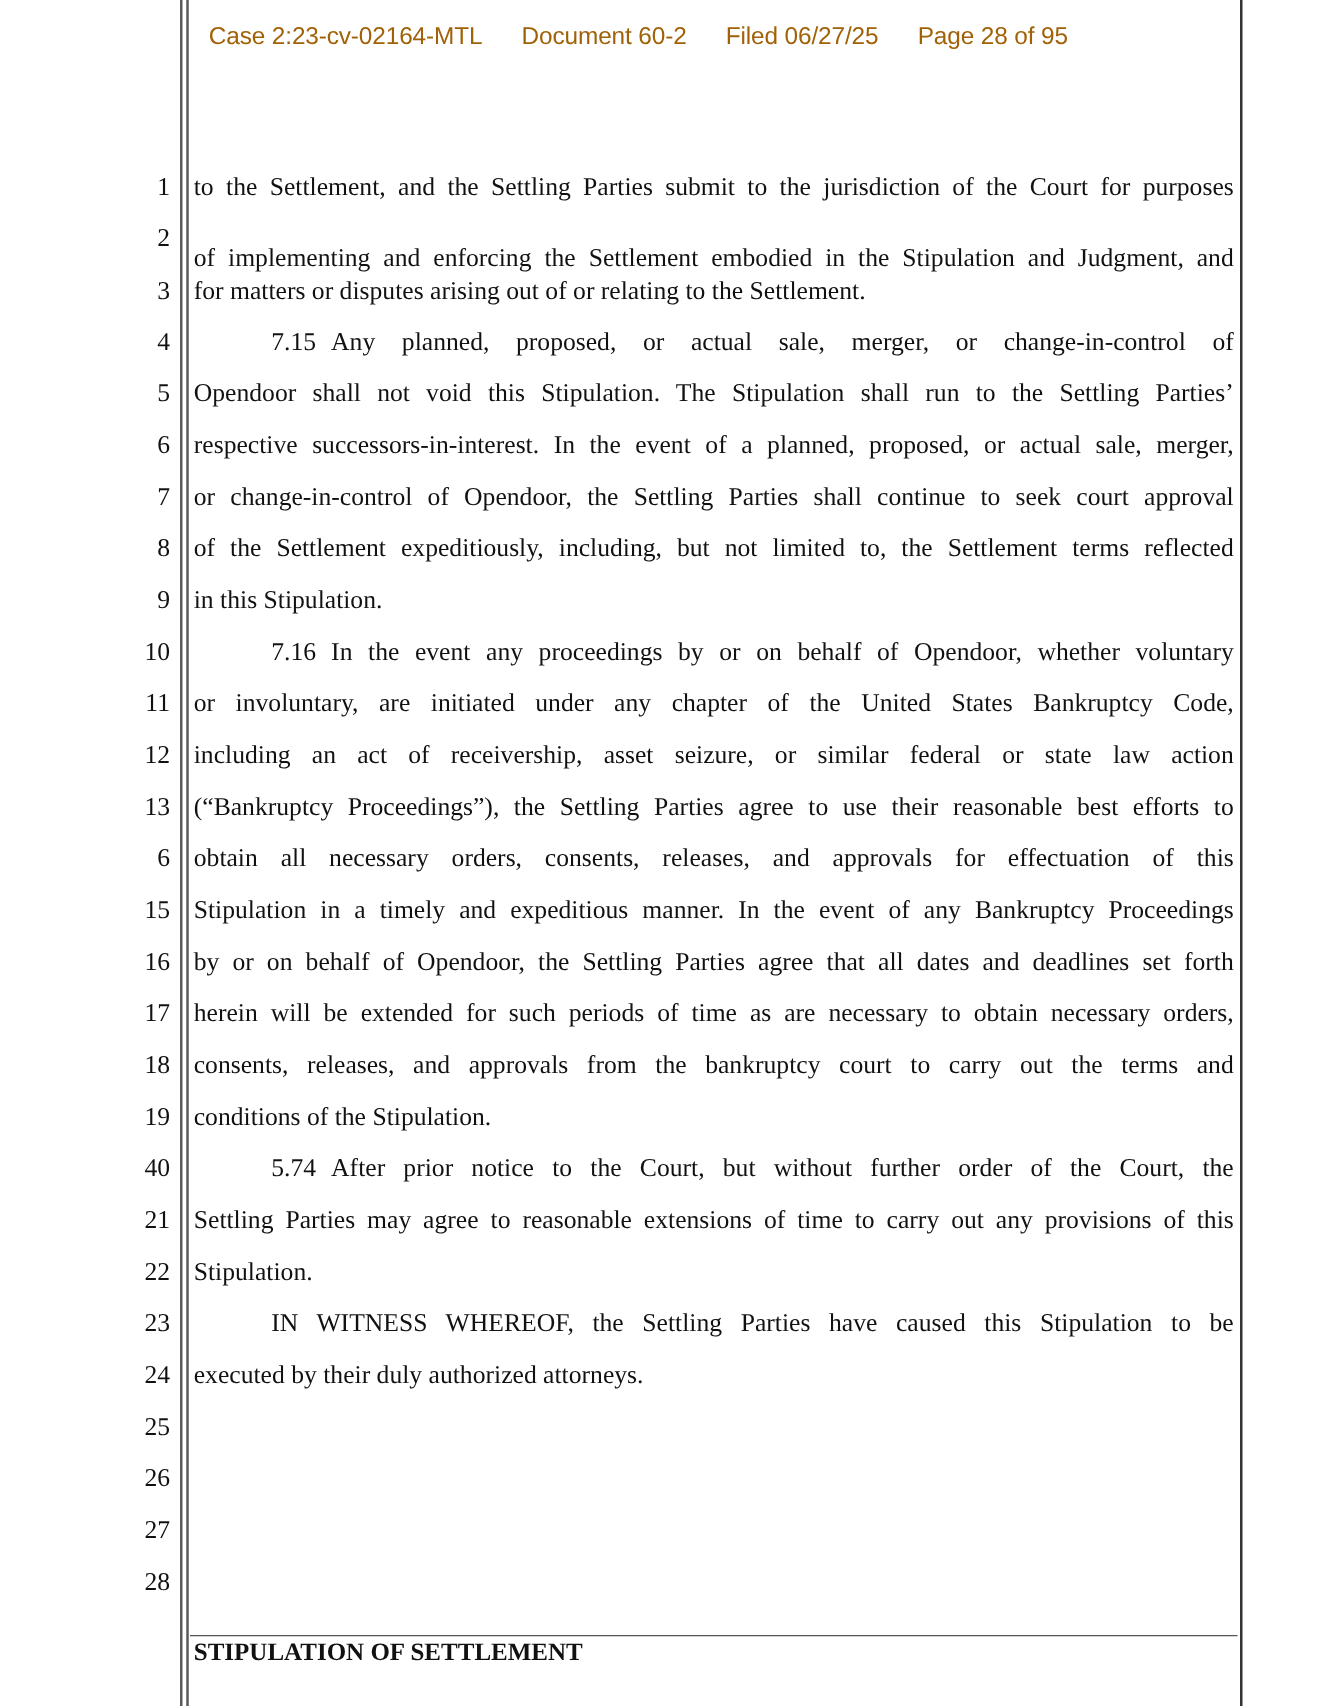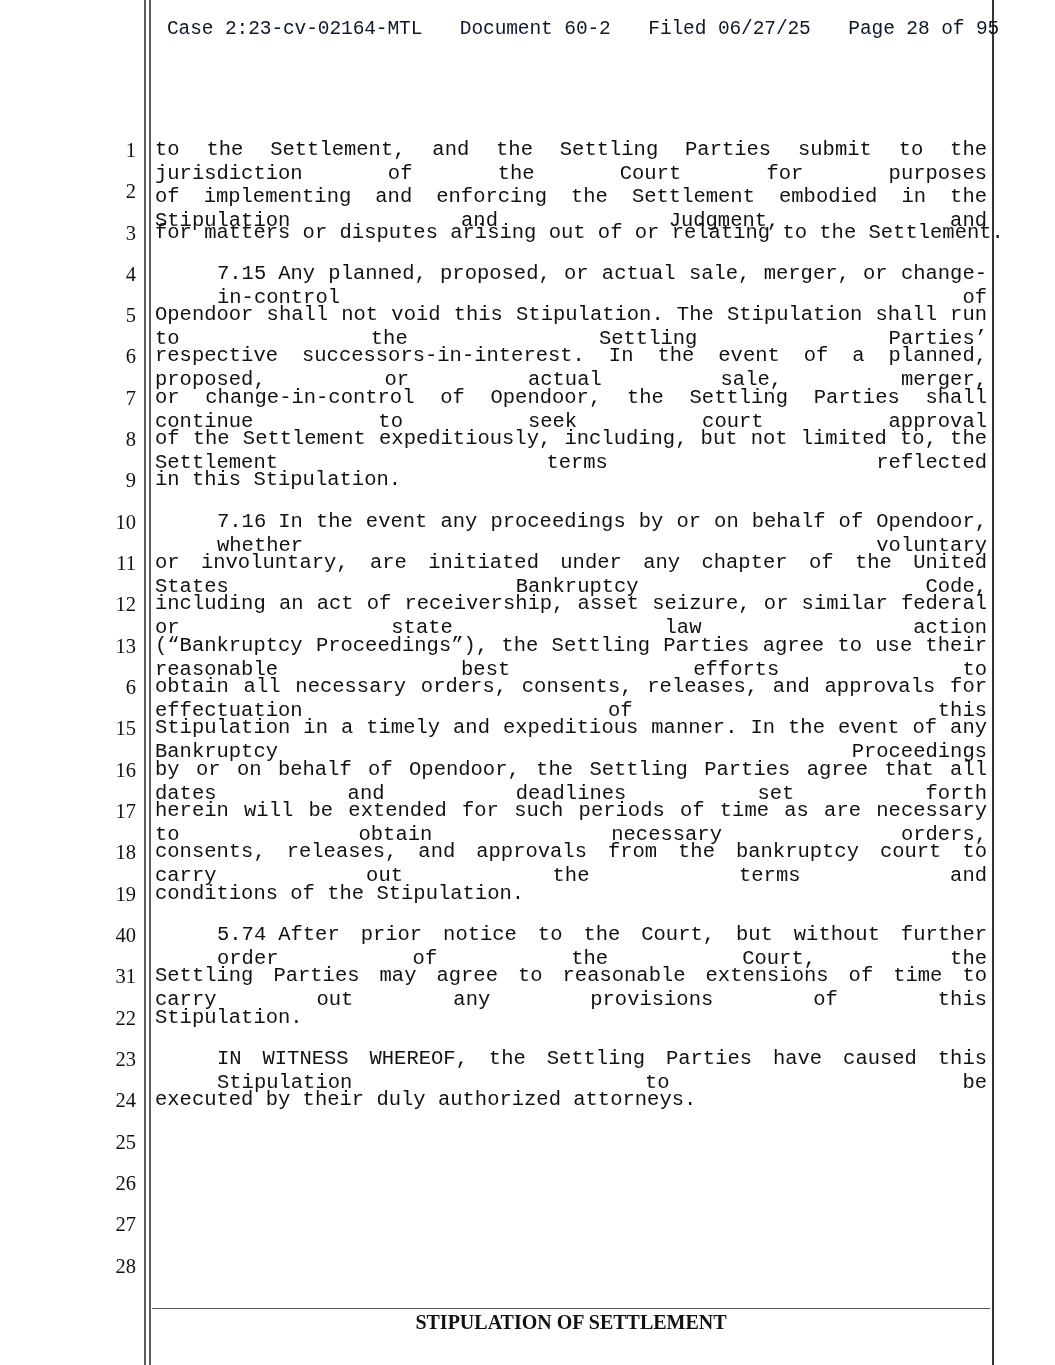--- a/index.html
+++ b/index.html
@@ -8,51 +8,51 @@
   .page { position: absolute; left: 0; top: 0; width: 1055px; height: 1365px; background: #fff; }
 
   
   .rule-left-1 { position: absolute; left: 144px; top: 0; width: 2px; height: 1365px; background: #5a5a5a; }
   .rule-left-2 { position: absolute; left: 149px; top: 0; width: 2px; height: 1365px; background: #5a5a5a; }
   .rule-right  { position: absolute; left: 992px; top: 0; width: 2px; height: 1365px; background: #333; }
 
   
   .ecf-header {
     position: absolute; left: 167px; top: 18px;
-    font-family: Liberation Mono, monospace; font-size: 19.5px; color: #0f172a;
+    font-family: Liberation Sans, sans-serif; font-size: 19.5px; color: #a16207;
     white-space: nowrap; letter-spacing: -0.1px;
   }
   .ecf-header span { margin-right: 26px; }
 
   
   .line-numbers { position: absolute; left: 100px; top: 0; width: 36px; }
   .ln {
     position: absolute; right: 0; width: 36px; text-align: right;
     font-family: "Liberation Serif", serif; font-size: 20.5px; color: #111; line-height: 24px;
   }
 
   
   .body-text { position: absolute; left: 155px; top: 0; width: 832px; }
   .tl {
     position: absolute; left: 0; width: 832px;
-    font-family: Liberation Mono, monospace; font-size: 20.5px; color: #111;
+    font-family: Liberation Serif, serif; font-size: 20.5px; color: #111;
     line-height: 24px; white-space: nowrap;
   }
   .tl.just { text-align: justify; text-align-last: justify; white-space: normal; }
   .tl.indent { padding-left: 62px; box-sizing: border-box; }
   .sec { margin-right: 12px; }
 
   
   .page-number {
     position: absolute; left: 155px; width: 832px; top: 1281px; text-align: center;
     font-family: "Liberation Serif", serif; font-size: 20px; color: #111;
   }
   .footer-rule { position: absolute; left: 152px; width: 838px; top: 1308px; height: 1px; background: #555; }
   .footer-title {
-    position: absolute; left: 155px; width: 832px; top: 1311px; text-align: center;
+    position: absolute; left: 155px; width: 832px; top: 1311px; text-align: left;
     font-family: "Liberation Serif", serif; font-size: 20px; font-weight: bold; color: #111;
   }
 </style>
 </head>
 <body>
 
 <div class="page">
 
   <div class="rule-left-1"></div>
   <div class="rule-left-2"></div>
@@ -79,33 +79,33 @@
     <div class="ln" style="top:551px">11</div>
     <div class="ln" style="top:592px">12</div>
     <div class="ln" style="top:634px">13</div>
     <div class="ln" style="top:675px">6</div>
     <div class="ln" style="top:716px">15</div>
     <div class="ln" style="top:758px">16</div>
     <div class="ln" style="top:799px">17</div>
     <div class="ln" style="top:840px">18</div>
     <div class="ln" style="top:882px">19</div>
     <div class="ln" style="top:923px">40</div>
-    <div class="ln" style="top:964px">31</div>
+    <div class="ln" style="top:964px">21</div>
     <div class="ln" style="top:1006px">22</div>
     <div class="ln" style="top:1047px">23</div>
     <div class="ln" style="top:1088px">24</div>
     <div class="ln" style="top:1130px">25</div>
     <div class="ln" style="top:1171px">26</div>
     <div class="ln" style="top:1212px">27</div>
     <div class="ln" style="top:1254px">28</div>
   </div>
 
   <div class="body-text">
     <div class="tl just" style="top:138px">to the Settlement, and the Settling Parties submit to the jurisdiction of the Court for purposes</div>
-    <div class="tl just" style="top:185px">of implementing and enforcing the Settlement embodied in the Stipulation and Judgment, and</div>
+    <div class="tl just" style="top:195px">of implementing and enforcing the Settlement embodied in the Stipulation and Judgment, and</div>
     <div class="tl" style="top:221px">for matters or disputes arising out of or relating to the Settlement.</div>
 
     <div class="tl just indent" style="top:262px"><span class="sec">7.15</span><span>Any planned, proposed, or actual sale, merger, or change-in-control of</span></div>
     <div class="tl just" style="top:303px">Opendoor shall not void this Stipulation. The Stipulation shall run to the Settling Parties’</div>
     <div class="tl just" style="top:344px">respective successors-in-interest. In the event of a planned, proposed, or actual sale, merger,</div>
     <div class="tl just" style="top:386px">or change-in-control of Opendoor, the Settling Parties shall continue to seek court approval</div>
     <div class="tl just" style="top:427px">of the Settlement expeditiously, including, but not limited to, the Settlement terms reflected</div>
     <div class="tl" style="top:468px">in this Stipulation.</div>
 
     <div class="tl just indent" style="top:510px"><span class="sec">7.16</span><span>In the event any proceedings by or on behalf of Opendoor, whether voluntary</span></div>

